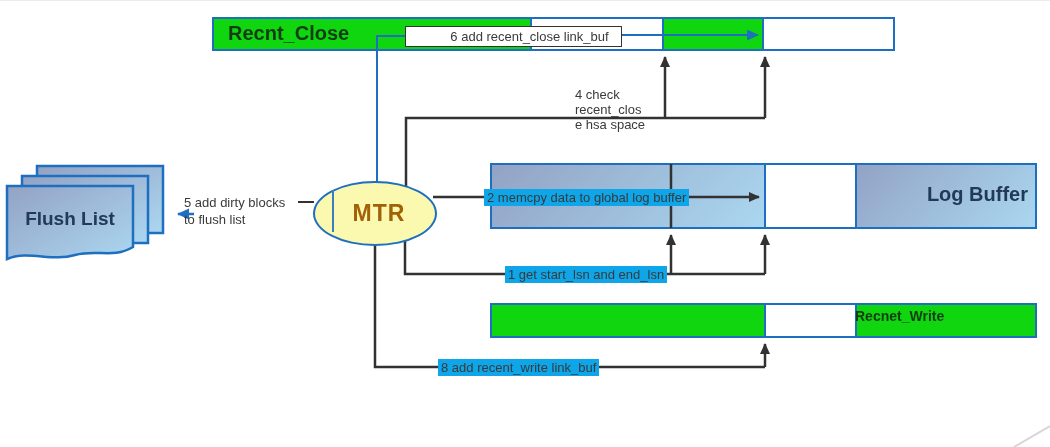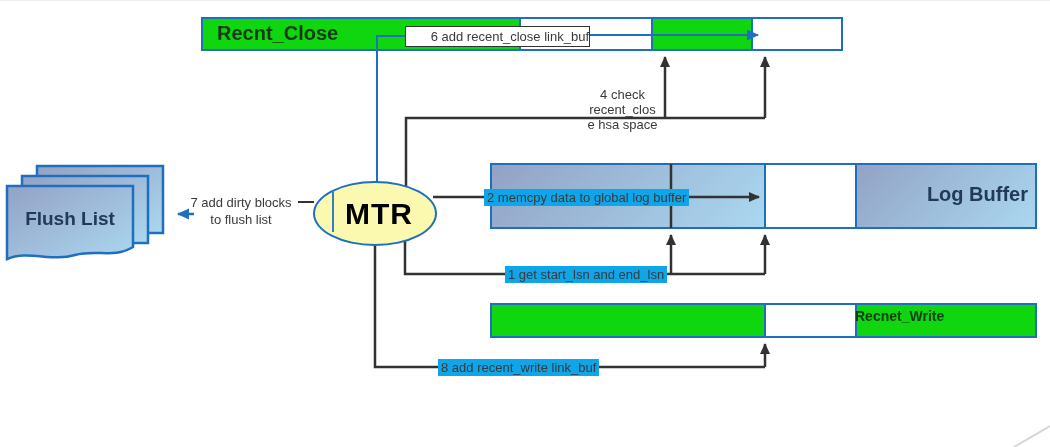--- a/index.html
+++ b/index.html
@@ -14,31 +14,31 @@
   .seg.green{background:#0fd60f;}
   .seg.grad{background:linear-gradient(135deg,#93a2c4 0%,#9fc0dd 55%,#abd7f0 100%);}
   .divider{position:absolute;top:0;bottom:0;width:2px;background:#1e6fc0;}
   .bar-title{position:absolute;font-weight:bold;color:#143c14;white-space:nowrap;}
   .navy{color:#21395a;}
   
   .lbl{
     position:absolute;font-size:13px;color:#3a3a3a;z-index:10;
     white-space:nowrap;line-height:17px;
   }
-  .lbl.box{background:#fff;border:1px solid #333;text-align:right;}
+  .lbl.box{background:#fff;border:1px solid #333;text-align:center;padding-left:32px;}
   .lbl.mask{background:#0ea5e9;padding:0 3px;}
-  .preline{white-space:pre-line;text-align:center;line-height:15px;}
+  .preline{white-space:pre-line;text-align:left;line-height:15px;}
   
   #mtr{
     position:absolute;left:313px;top:180px;width:120px;height:61px;
     background:#fbf9b0;border:2px solid #1e6fc0;border-radius:50%;z-index:6;
   }
   #mtr .mtr-text{
     position:absolute;left:0;right:0;top:0;bottom:0;display:flex;align-items:center;justify-content:center;
-    font-weight:bold;font-size:30px;color:#000000;letter-spacing:1px;padding-left:8px;
+    font-weight:bold;font-size:23px;color:#a16207;letter-spacing:1px;padding-left:8px;
   }
   #mtr-chord{position:absolute;left:332px;top:189px;width:2px;height:42px;background:#3c7ec2;z-index:7;}
   
   #flush-label{
     position:absolute;left:10px;top:207px;width:120px;text-align:center;
     font-weight:bold;font-size:19px;color:#21395a;z-index:6;
   }
   
   #watermark{position:absolute;left:778px;top:382px;display:flex;align-items:center;gap:6px;z-index:2;}
   #watermark .wm-text{
@@ -47,21 +47,21 @@
     white-space:nowrap;
   }
   svg{display:block;}
   .layer{position:absolute;left:0;top:0;z-index:5;pointer-events:none;}
 </style>
 </head>
 <body>
 
 <div id="canvas">
 
-  <div class="bar" style="left:201px;top:16px;width:638px;height:30px;">
+  <div class="bar" style="left:212px;top:16px;width:638px;height:30px;padding-left:41px;">
     <div class="seg green" style="left:0;width:316px;"></div>
     <div class="seg green" style="left:448px;width:100px;"></div>
     <div class="divider" style="left:316px;"></div>
     <div class="divider" style="left:448px;"></div>
     <div class="divider" style="left:548px;"></div>
     <div class="bar-title" style="left:14px;top:3px;font-size:20px;">Recnt_Close</div>
   </div>
 
   <div class="bar" style="left:490px;top:162px;width:543px;height:62px;">
     <div class="seg grad" style="left:0;width:272px;"></div>
@@ -146,17 +146,17 @@
   <div class="lbl preline" style="left:575px;top:86px;width:95px;">4 check
 recent_clos
 e hsa space</div>
 
   <div class="lbl mask" style="left:484px;top:188px;">2 memcpy data to global log buffer</div>
 
   <div class="lbl mask" style="left:505px;top:265px;">1 get start_lsn and end_lsn</div>
 
   <div class="lbl mask" style="left:438px;top:358px;">8 add recent_write link_buf</div>
 
-  <div class="lbl preline" style="left:184px;top:194px;width:114px;line-height:16.5px;">7 add dirty blocks
+  <div class="lbl preline" style="left:184px;top:194px;width:114px;line-height:16.5px;">5 add dirty blocks
 to flush list</div>
 
 
 </div>
 
 </body></html>

